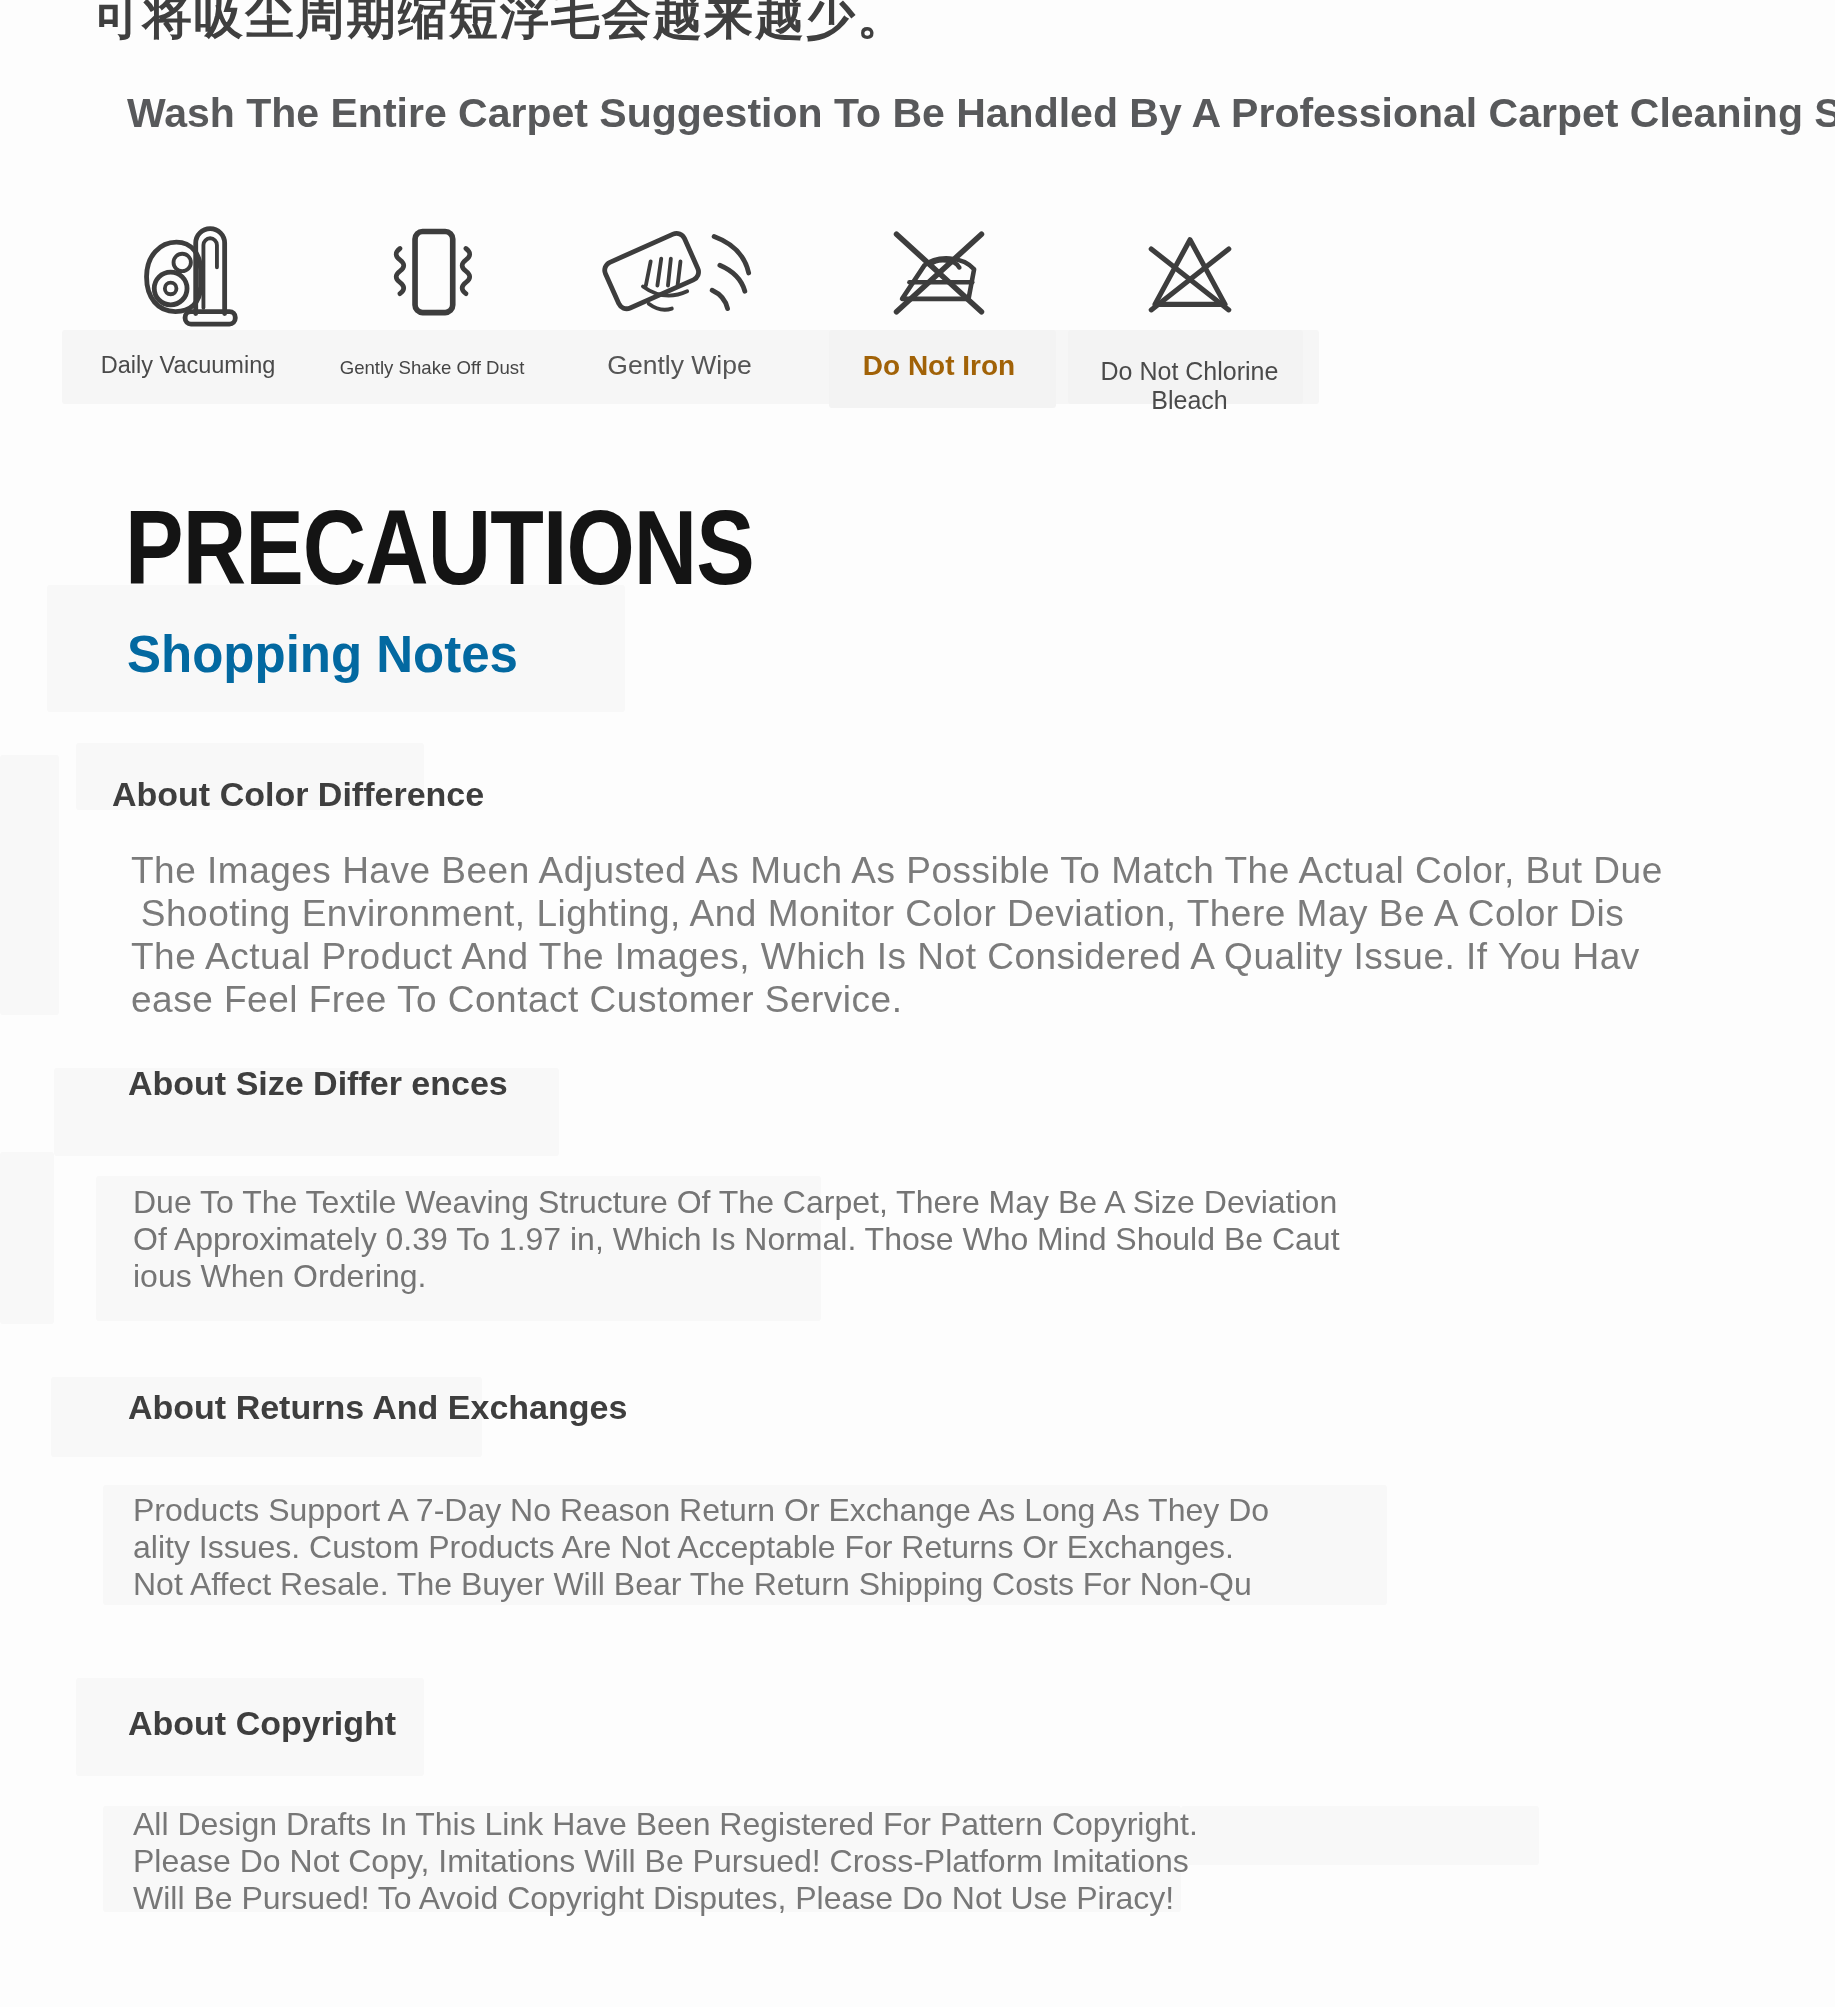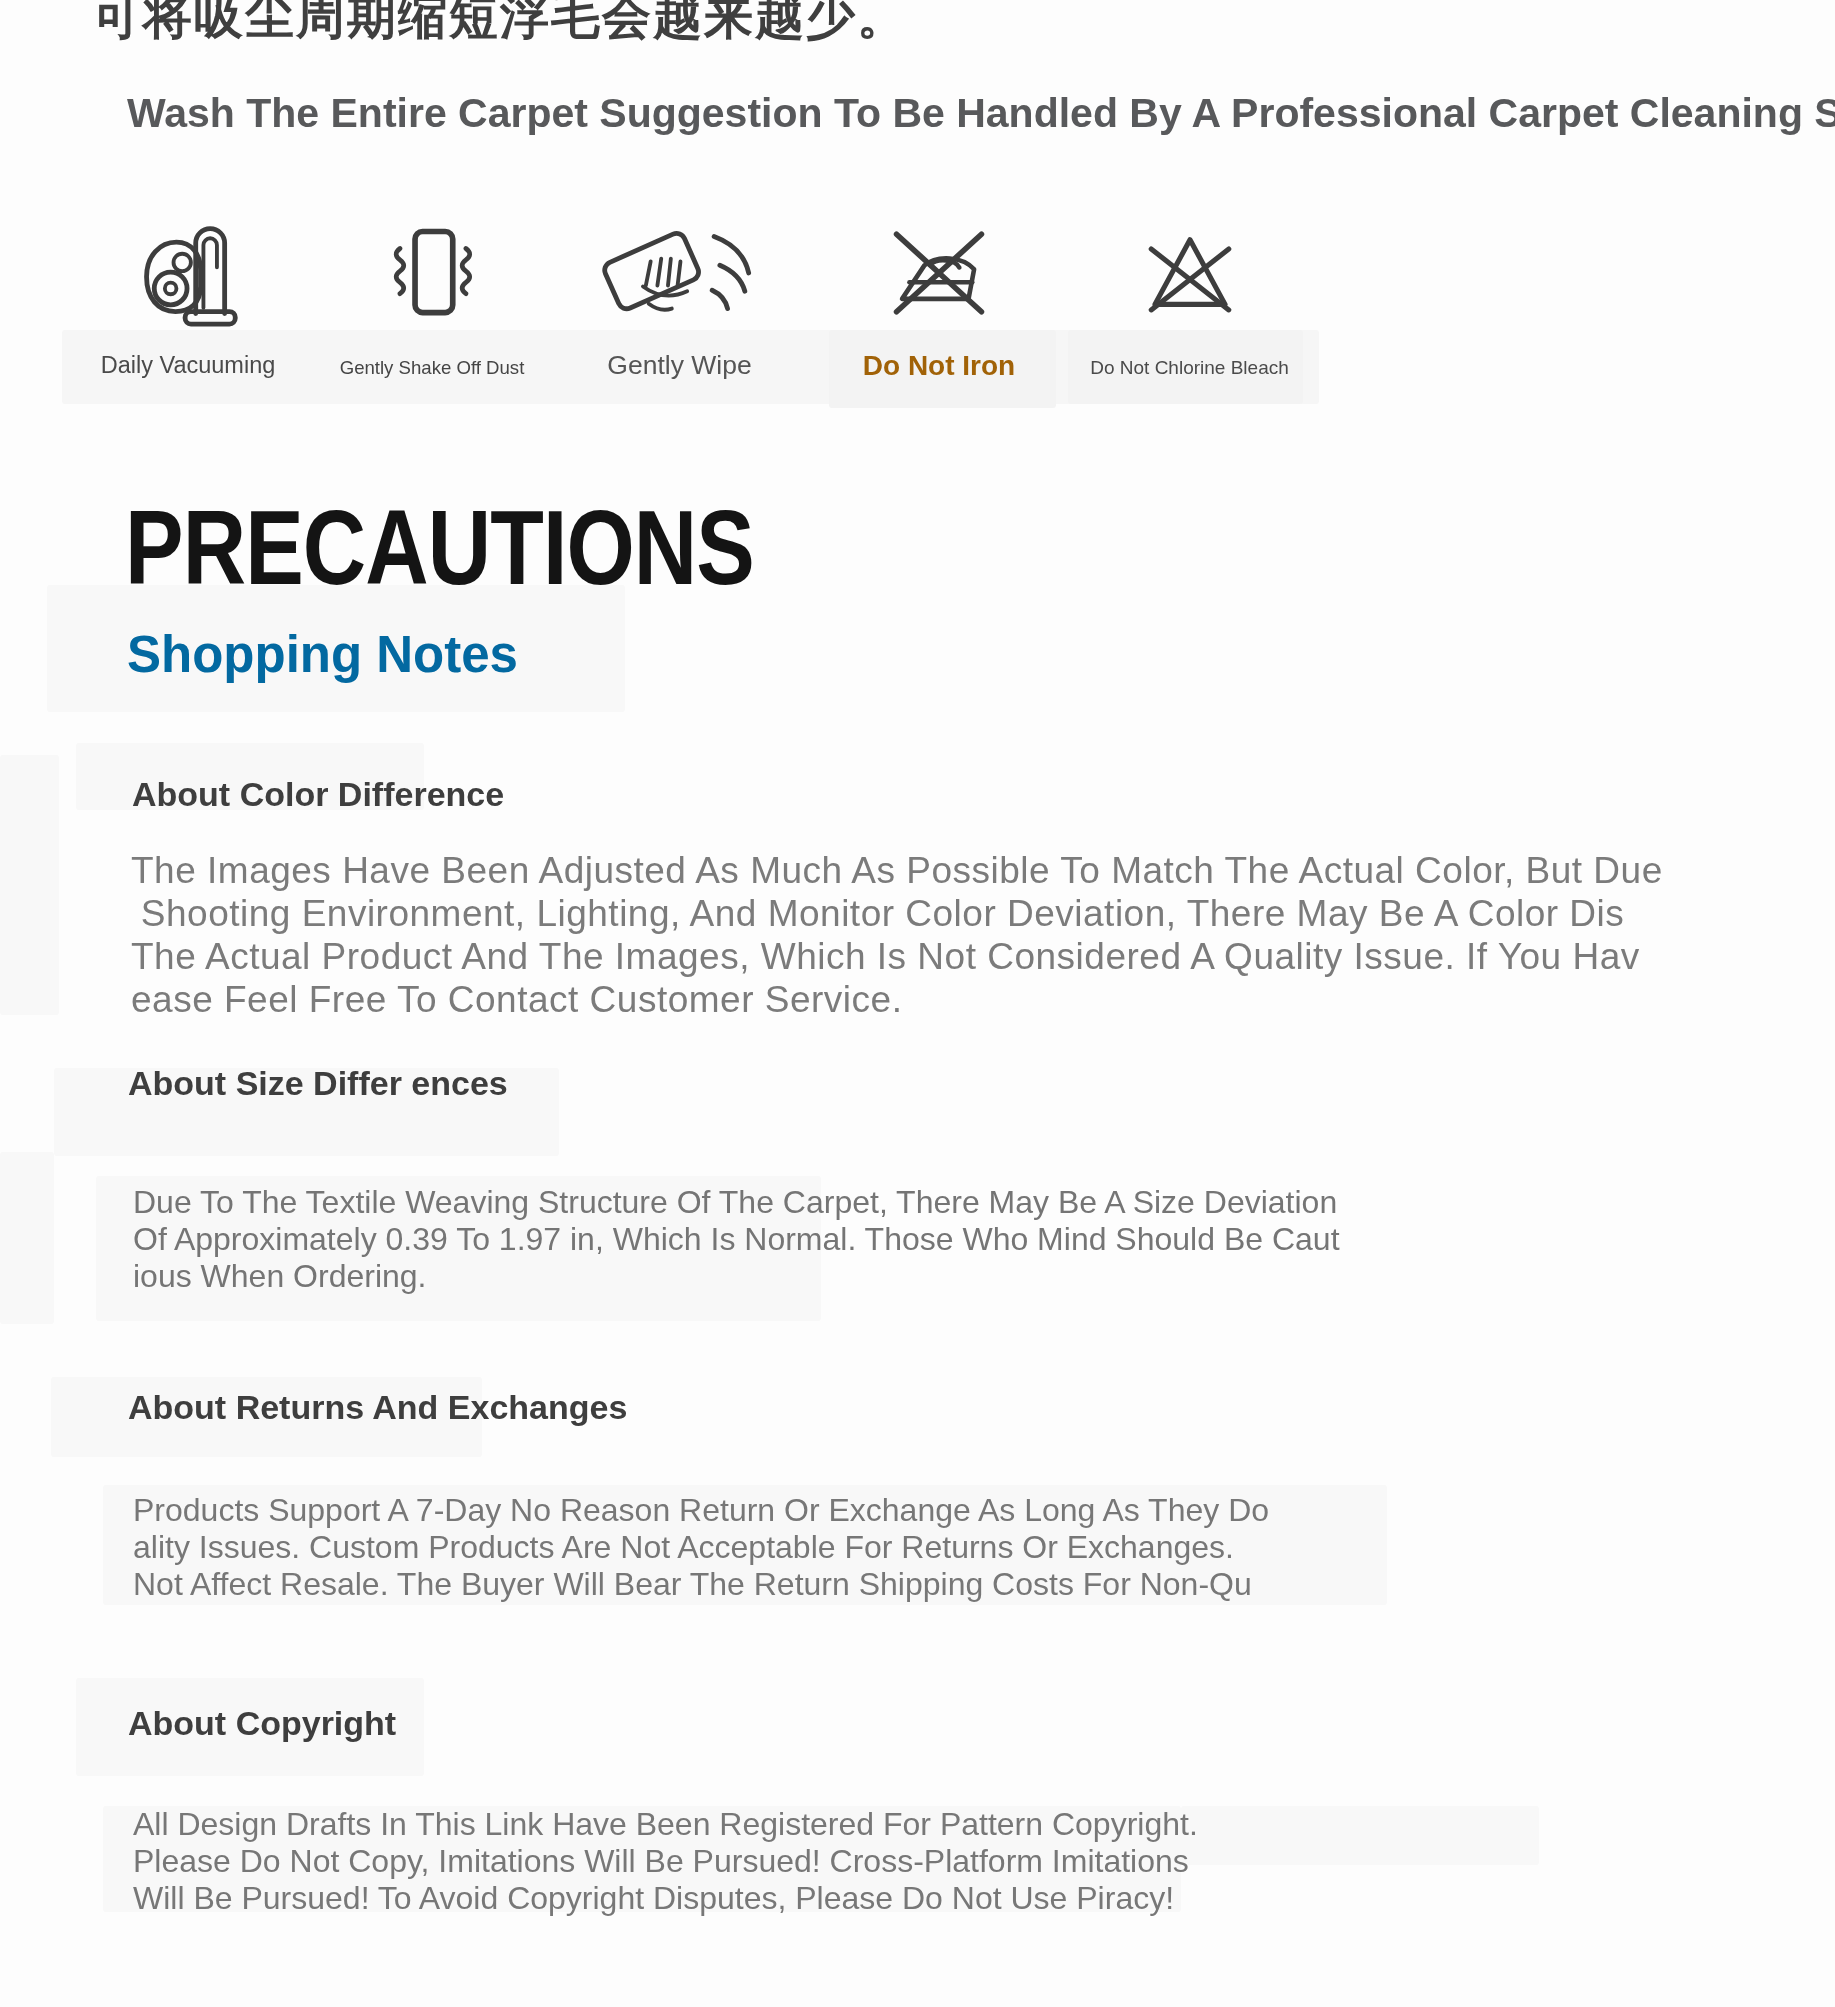--- a/index.html
+++ b/index.html
@@ -20,28 +20,28 @@
   .care-item{position:absolute;top:218px;z-index:2;text-align:center;}
   .icon-box{height:110px;display:flex;align-items:center;justify-content:center;}
   .icon-box svg{display:block;}
   .care-label{color:#4a4a4a;}
   .care-item svg *{fill:none;stroke:#3d3d3d;stroke-linecap:round;stroke-linejoin:round;}
 
   .ci-0{left:80px;width:216px;}  .ci-0 .care-label{margin-top:23.5px;font-size:23.5px;}
   .ci-1{left:324px;width:216px;} .ci-1 .care-label{margin-top:29px;font-size:18.6px;color:#454545;}
   .ci-2{left:562px;width:235px;} .ci-2 .care-label{margin-top:21.6px;font-size:26.5px;color:#555555;}
   .ci-3{left:831px;width:216px;} .ci-3 .care-label{margin-top:21.6px;font-size:28px;font-weight:700;color:#a16207;}
-  .ci-4{left:1072px;width:235px;}.ci-4 .care-label{margin-top:29px;font-size:19px;}
+  .ci-4{left:1072px;width:235px;}.ci-4 .care-label{margin-top:29px;font-size:25px;}
 
   .precautions-title{left:125px;top:488px;font-size:102px;font-weight:900;color:#141414;
       letter-spacing:-1px;transform:scale(0.86,1.03);transform-origin:left top;}
   .shopping-notes{left:127px;top:625px;font-size:51px;font-weight:700;color:#0369a1;}
 
   .sec-heading{font-size:34px;font-weight:700;color:#3e3e3e;line-height:41px;}
-  .h-color{left:132px;top:774px;}
+  .h-color{left:112px;top:774px;}
   .h-size{left:128px;top:1063px;white-space:normal;width:412px;}
   .h-returns{left:128px;top:1387px;}
   .h-copyright{left:128px;top:1703px;}
 
   .para{position:absolute;z-index:2;font-weight:400;color:#7b7b7b;}
   .para div{white-space:nowrap;}
   .p-color{left:131px;top:849px;font-size:37px;line-height:43px;letter-spacing:0.5px;}
   .p-color div:nth-child(2){padding-left:9.8px;}
   .p-size{left:133px;top:1184px;font-size:32px;line-height:37px;color:#757575;}
   .p-returns{left:133px;top:1492px;font-size:32px;line-height:37px;color:#777777;}

